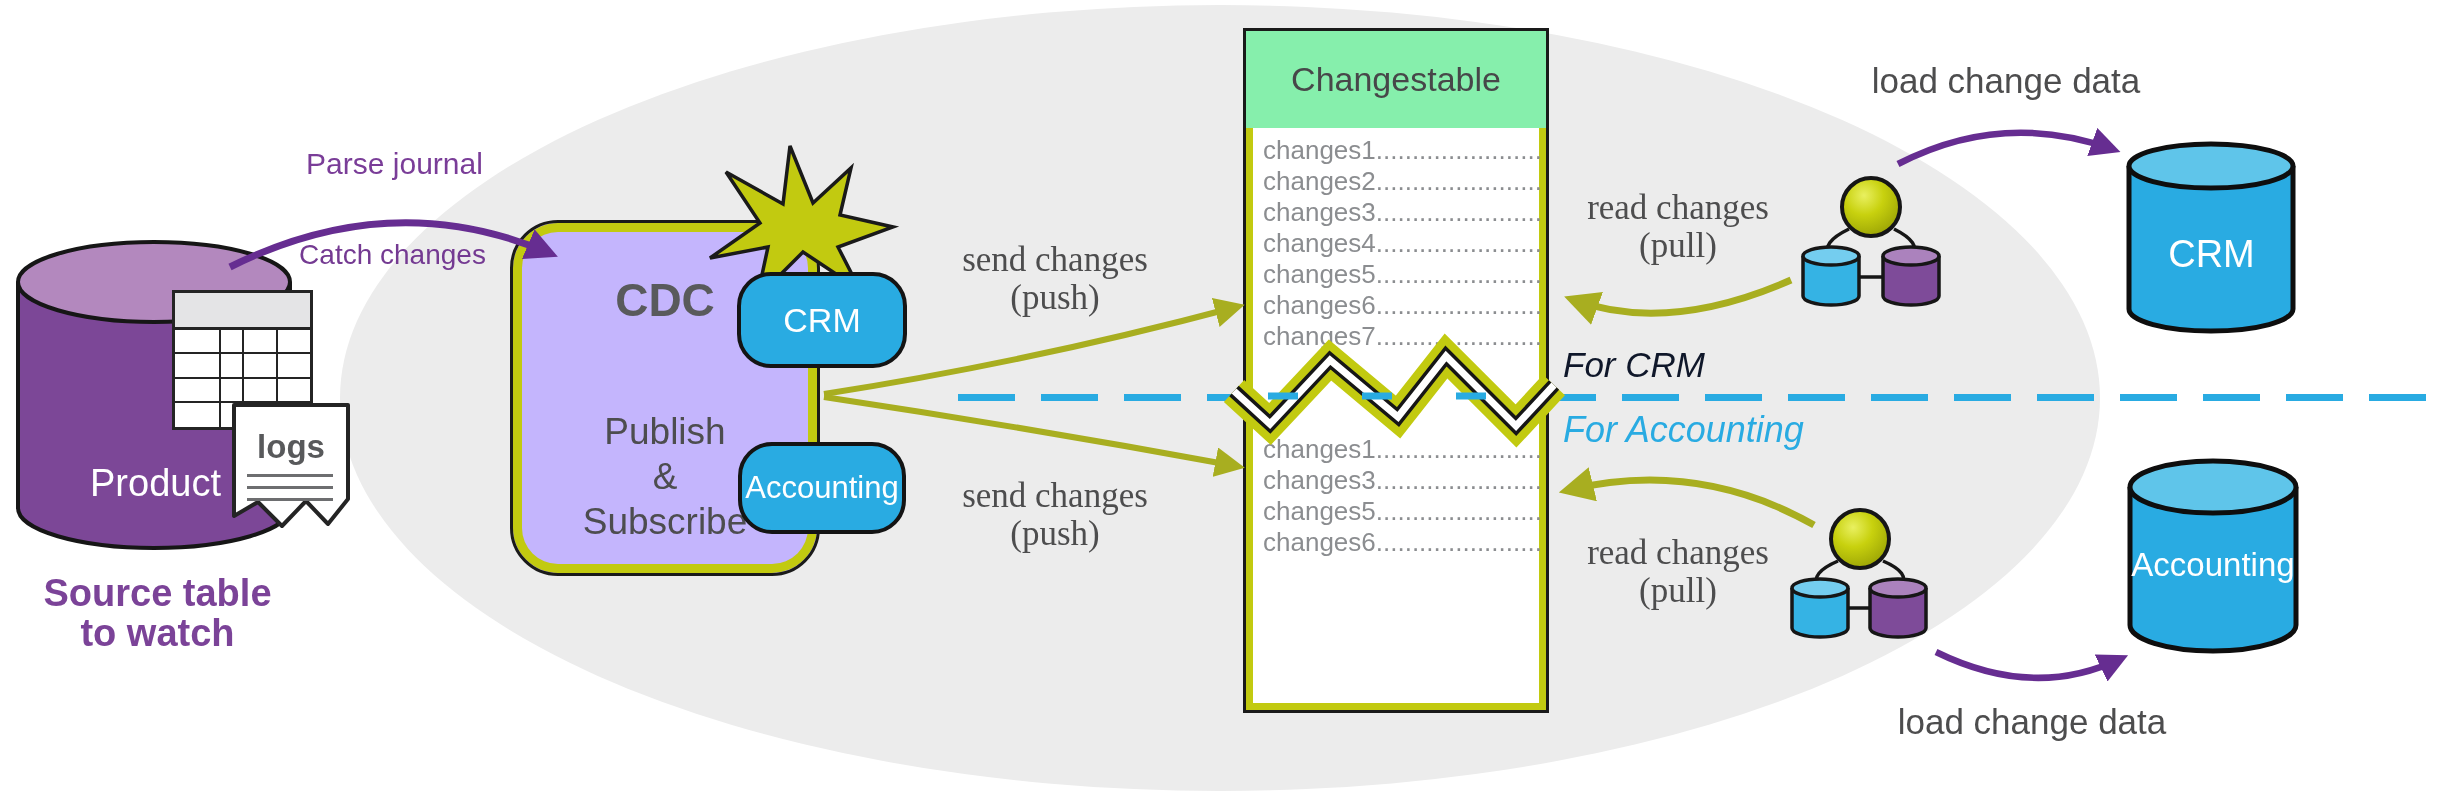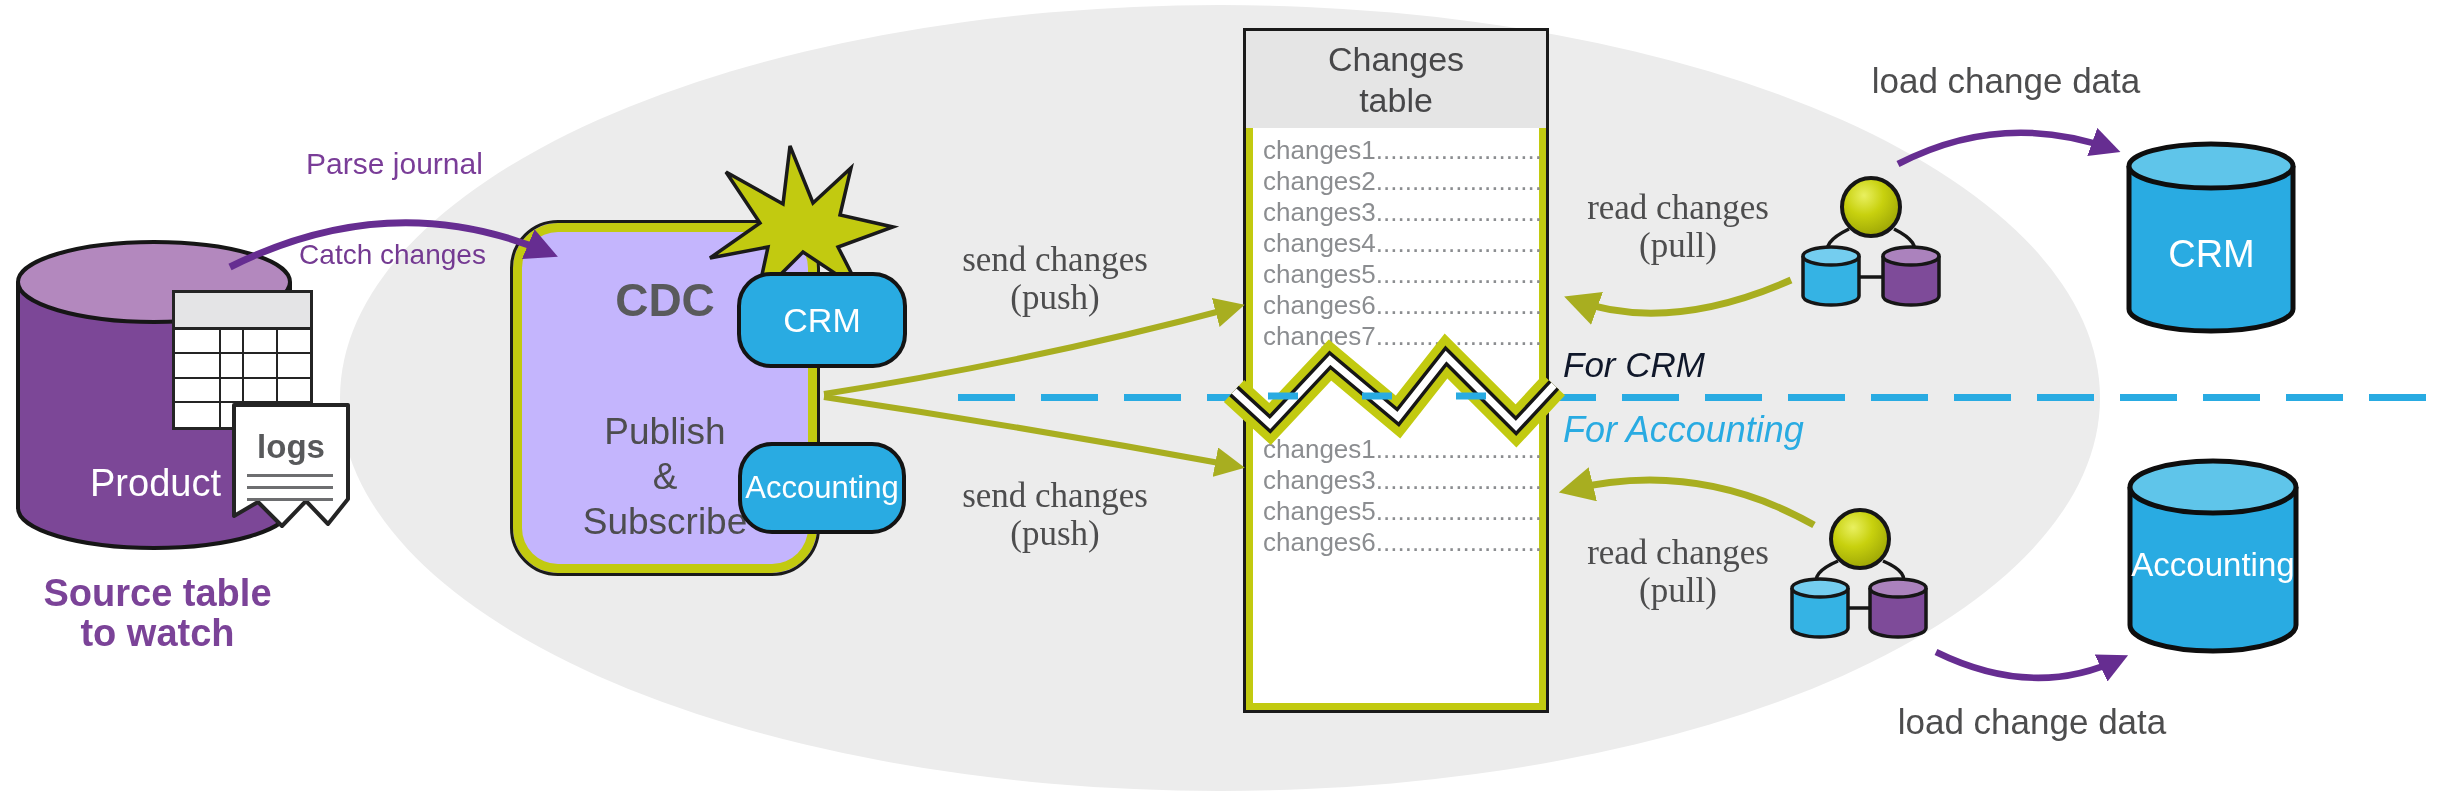--- a/index.html
+++ b/index.html
@@ -6,21 +6,21 @@
   #canvas{
     position:relative;width:2441px;height:792px;overflow:hidden;background:#fff;
     font-family:"Liberation Sans",sans-serif;
   }
   .abs{position:absolute;}
   #ellipse-bg{left:340px;top:5px;width:1760px;height:786px;background:#ececec;border-radius:50%;z-index:1;}
   #dashed-line{left:958px;top:394px;width:1483px;height:7px;z-index:2;
     background:repeating-linear-gradient(to right,#29abe2 0 57px,transparent 57px 83px);}
   
   #changes-table{left:1243px;top:28px;width:306px;height:685px;background:#fff;border:3px solid #1a1a1a;box-sizing:border-box;z-index:3;}
-  .ct-header{height:97px;background:#e5e5e5;color:#474749;font-size:34px;line-height:41px;display:flex;flex-direction:column;align-items:center;justify-content:center;}
+  .ct-header{height:97px;background:#86efac;color:#474749;font-size:34px;line-height:41px;display:flex;flex-direction:row;align-items:center;justify-content:center;}
   .ct-body{position:absolute;left:0;right:0;top:97px;bottom:0;border:7px solid #c2ca10;border-top:none;background:#fff;}
   .ct-rows{position:absolute;left:17px;right:6px;overflow:hidden;color:#8b8d90;font-size:26px;}
   .ct-rows .row{height:31px;white-space:nowrap;overflow:hidden;}
   #rows-upper{top:104px;}
   #rows-lower{top:403px;}
   
   #cdc-box{left:510px;top:220px;width:310px;height:356px;background:#c4b5fd;border:3px solid #1a1a1a;border-radius:48px;
     box-shadow:inset 0 0 0 9px #c2ca10;box-sizing:border-box;z-index:3;}
   #cdc-title{position:absolute;top:50px;left:0;width:100%;text-align:center;font-size:46px;font-weight:bold;color:#595a5c;}
   #cdc-pubsub{position:absolute;top:186px;left:0;width:100%;text-align:center;font-size:37px;line-height:45px;color:#4d4d4f;}

